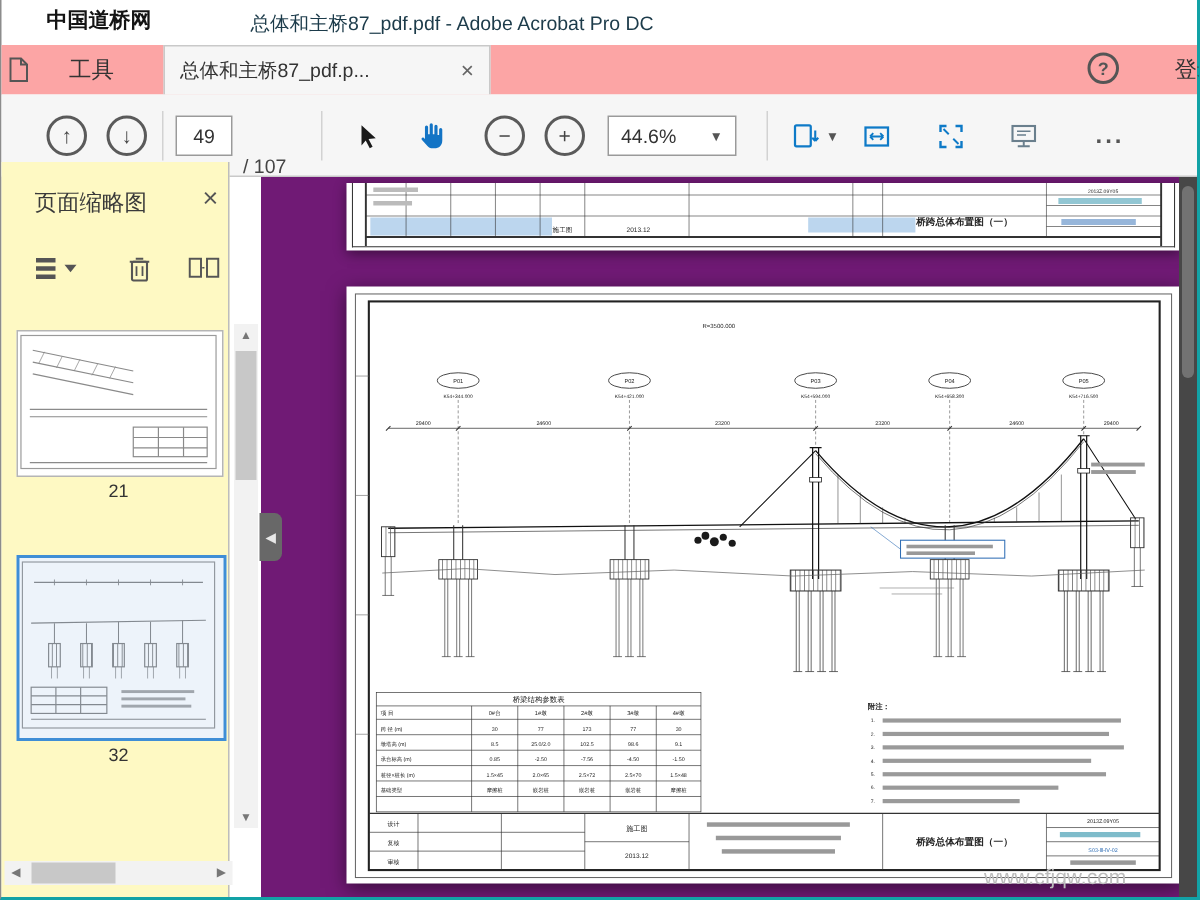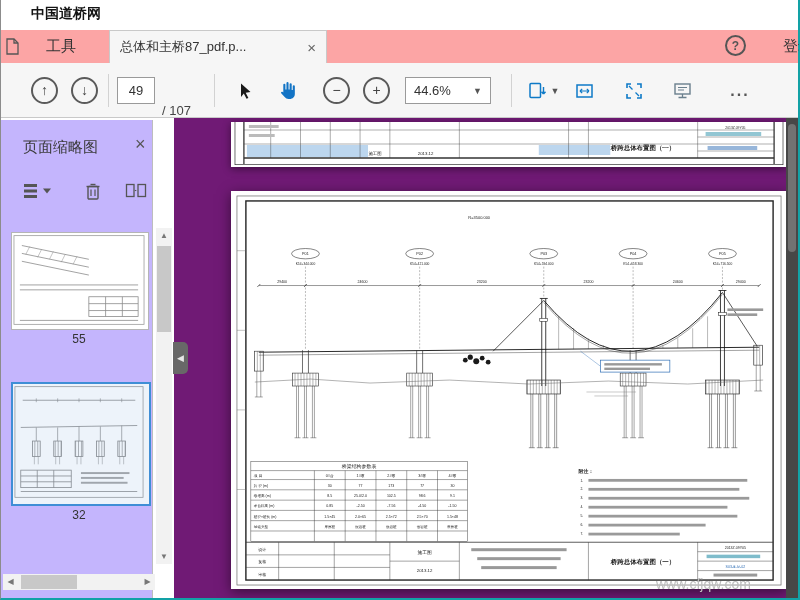--- a/index.html
+++ b/index.html
@@ -35,21 +35,21 @@
           font-size:14px;color:#444;line-height:23px;text-align:center;}
   .sep{position:absolute;top:11px;width:1px;height:33px;background:#d2d2d2;}
   .pagebox{width:38px;background:#fff;border:1px solid #9a9a9a;box-sizing:border-box;font-size:13px;color:#333;}
   .pagetotal{font-size:13px;color:#444;margin-top:20px;}
   .zoombox{width:86px;background:#fff;border:1px solid #9a9a9a;box-sizing:border-box;
            font-size:13px;color:#333;justify-content:space-between;padding:0 8px;}
   .caret{font-size:9px;color:#555;}
   .more{font-size:16px;font-weight:bold;color:#555;letter-spacing:2px;}
 
   
-  .panel{position:absolute;left:0;top:120px;width:152px;bottom:0;background:#c4b5fd;border-right:1px solid #bdbdbd;box-sizing:border-box;}
+  .panel{position:absolute;left:0;top:108px;width:152px;bottom:0;background:#fef9c3;border-right:1px solid #bdbdbd;box-sizing:border-box;}
   .panel-title{position:absolute;left:22px;top:18px;font-size:15px;color:#3a3a3a;}
   .panel-close{position:absolute;left:134px;top:14px;font-size:18px;color:#555;}
   .ptool{position:absolute;top:62px;display:flex;align-items:center;}
   .thumb{position:absolute;left:10px;width:136px;background:#fff;border:1px solid #b5b5b5;}
   .thumb.sel{border:2px solid #3f8ed6;}
   .sel-overlay{position:absolute;inset:0;background:rgba(80,140,210,0.10);}
   .thumb-label{position:absolute;left:10px;width:136px;text-align:center;font-size:12px;color:#333;}
   .vscroll{position:absolute;left:155px;top:108px;width:16px;height:336px;background:#f2f2f2;}
   .vscroll .arr{position:absolute;left:0;width:16px;height:15px;font-size:8px;color:#777;text-align:center;line-height:15px;}
   .vthumb{position:absolute;left:1px;top:18px;width:14px;height:86px;background:#c8c8c8;}
@@ -75,20 +75,21 @@
   .t4{font-size:4px;} .t44{font-size:4.4px;} .t48{font-size:4.8px;} .t5{font-size:5px;}
   .t65{font-size:6.5px;font-weight:bold;} .blue{fill:#2f6eb5;}
 </style>
 </head>
 <body>
 
 <div id="app">
 
   <div class="titlebar">
     <span class="wm-top">中国道桥网</span>
+    <span class="win-title">总体和主桥87_pdf.pdf - Adobe Acrobat Pro DC</span>
   </div>
 
   <div class="tabbar">
     <span class="doc-glyph">
       <svg width="14" height="17" viewBox="0 0 14 17">
           <path d="M2 1h7l4 4v11H2z" fill="none" stroke="#555" stroke-width="1.3"></path>
           <path d="M9 1v4h4" fill="none" stroke="#555" stroke-width="1.3"></path>
         </svg>
     </span>
     <div class="tab-tools">工具</div>
@@ -193,21 +194,21 @@
             <line x1="8" y1="57" x2="128" y2="57"></line>
           <rect x="78" y="64" width="50" height="20"></rect>
           <line x1="78" y1="71" x2="128" y2="71"></line>
             <line x1="78" y1="78" x2="128" y2="78"></line>
           <line x1="95" y1="64" x2="95" y2="84"></line>
             <line x1="112" y1="64" x2="112" y2="84"></line>
           <line x1="8" y1="88" x2="128" y2="88"></line>
         </g>
       </svg>
     </div>
-    <div class="thumb-label" style="top:212px">55</div>
+    <div class="thumb-label" style="top:212px">21</div>
 
     <div class="thumb sel" style="top:262px;height:120px">
       <svg width="132" height="116" viewBox="0 0 136 118">
         <g stroke="#8a8a8a" stroke-width="0.8" fill="none">
           <rect x="2" y="2" width="132" height="114" stroke="#9a9a9a" stroke-width="0.8"></rect>
           <line x1="10" y1="16" x2="126" y2="16"></line>
           <path d="M24 14v4M46 14v4M68 14v4M90 14v4M112 14v4" stroke-width="0.6"></path>
           <line x1="8" y1="44" x2="128" y2="42"></line>
           <g stroke-width="0.7">
             <line x1="24" y1="44" x2="24" y2="58"></line>

